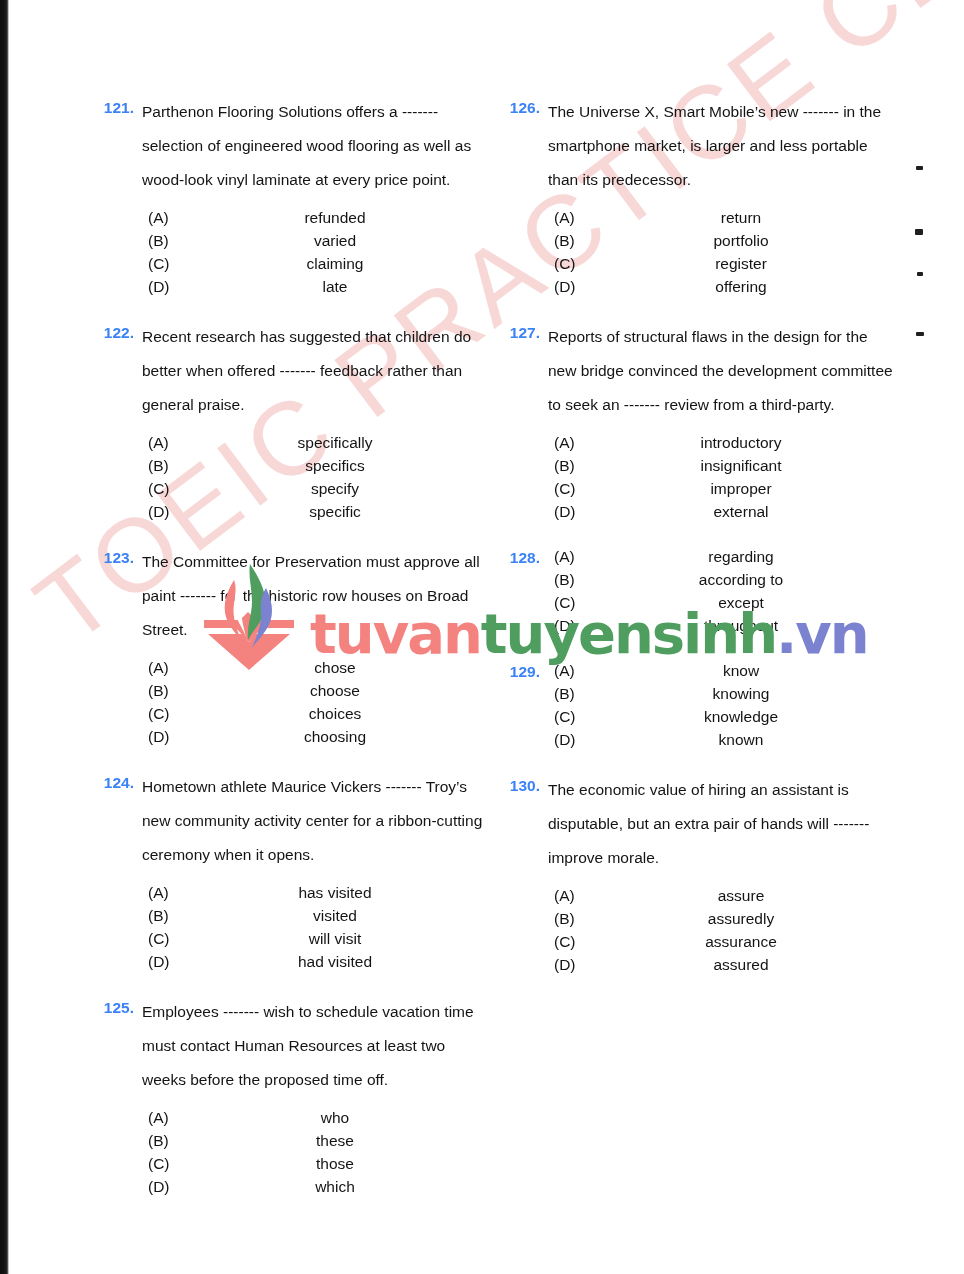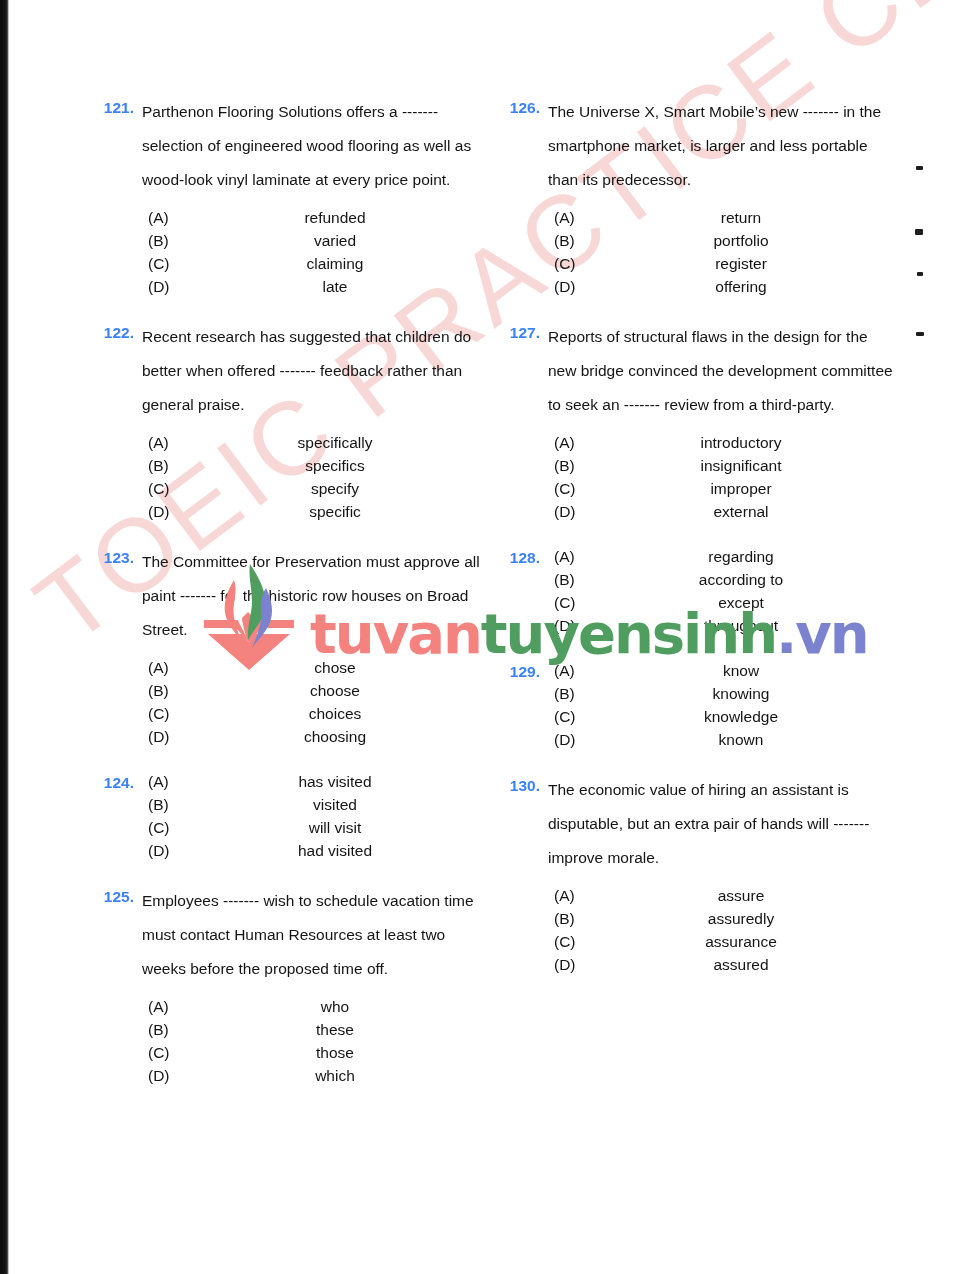--- a/index.html
+++ b/index.html
@@ -261,20 +261,21 @@
               <span class="opt-letter">(D)</span>
               <span class="opt-text">choosing</span>
             </li>
           </ul>
         </div>
       </div>
 
       <div class="question">
         <div class="q-number">124.</div>
         <div class="q-body">
+          <p class="q-stem">Hometown athlete Maurice Vickers ------- Troy’s new community activity center for a ribbon-cutting ceremony when it opens.</p>
           <ul class="q-options">
             <li class="q-option">
               <span class="opt-letter">(A)</span>
               <span class="opt-text">has visited</span>
             </li>
             <li class="q-option">
               <span class="opt-letter">(B)</span>
               <span class="opt-text">visited</span>
             </li>
             <li class="q-option">

